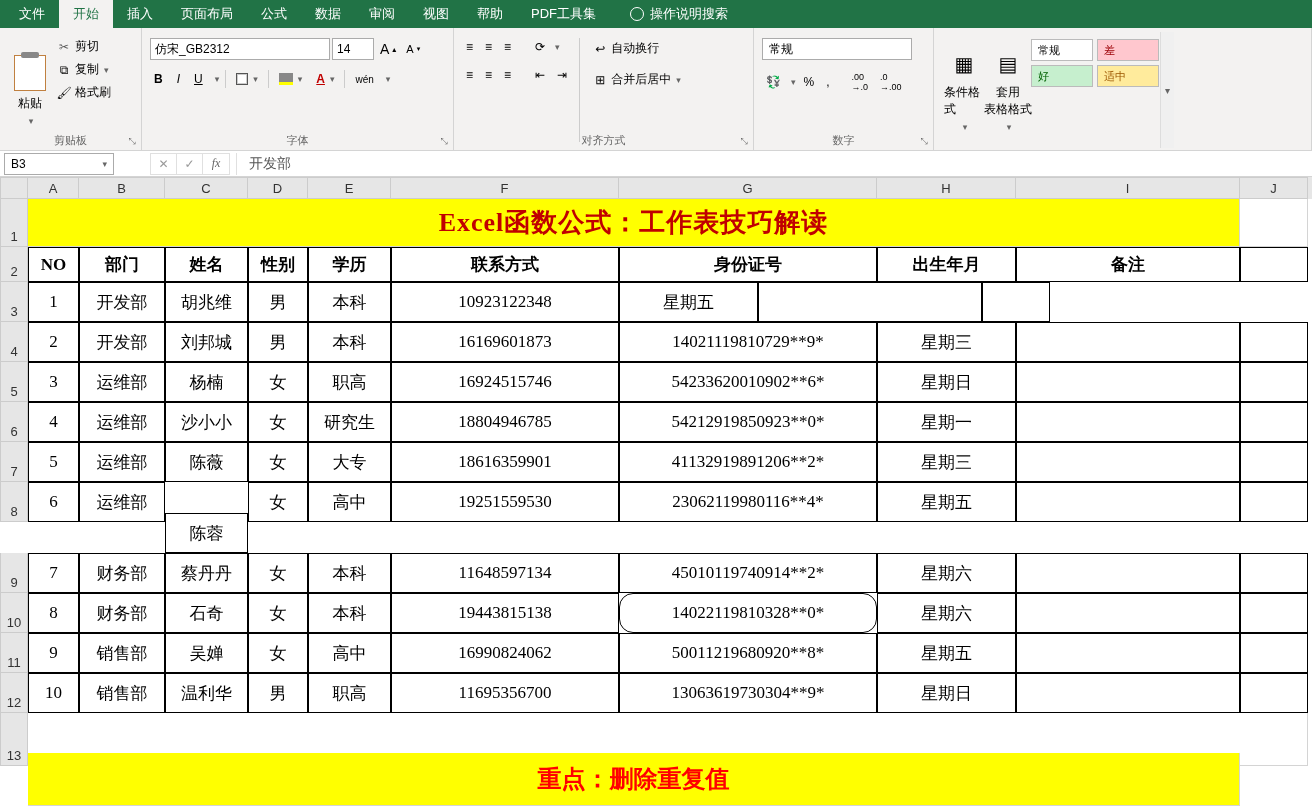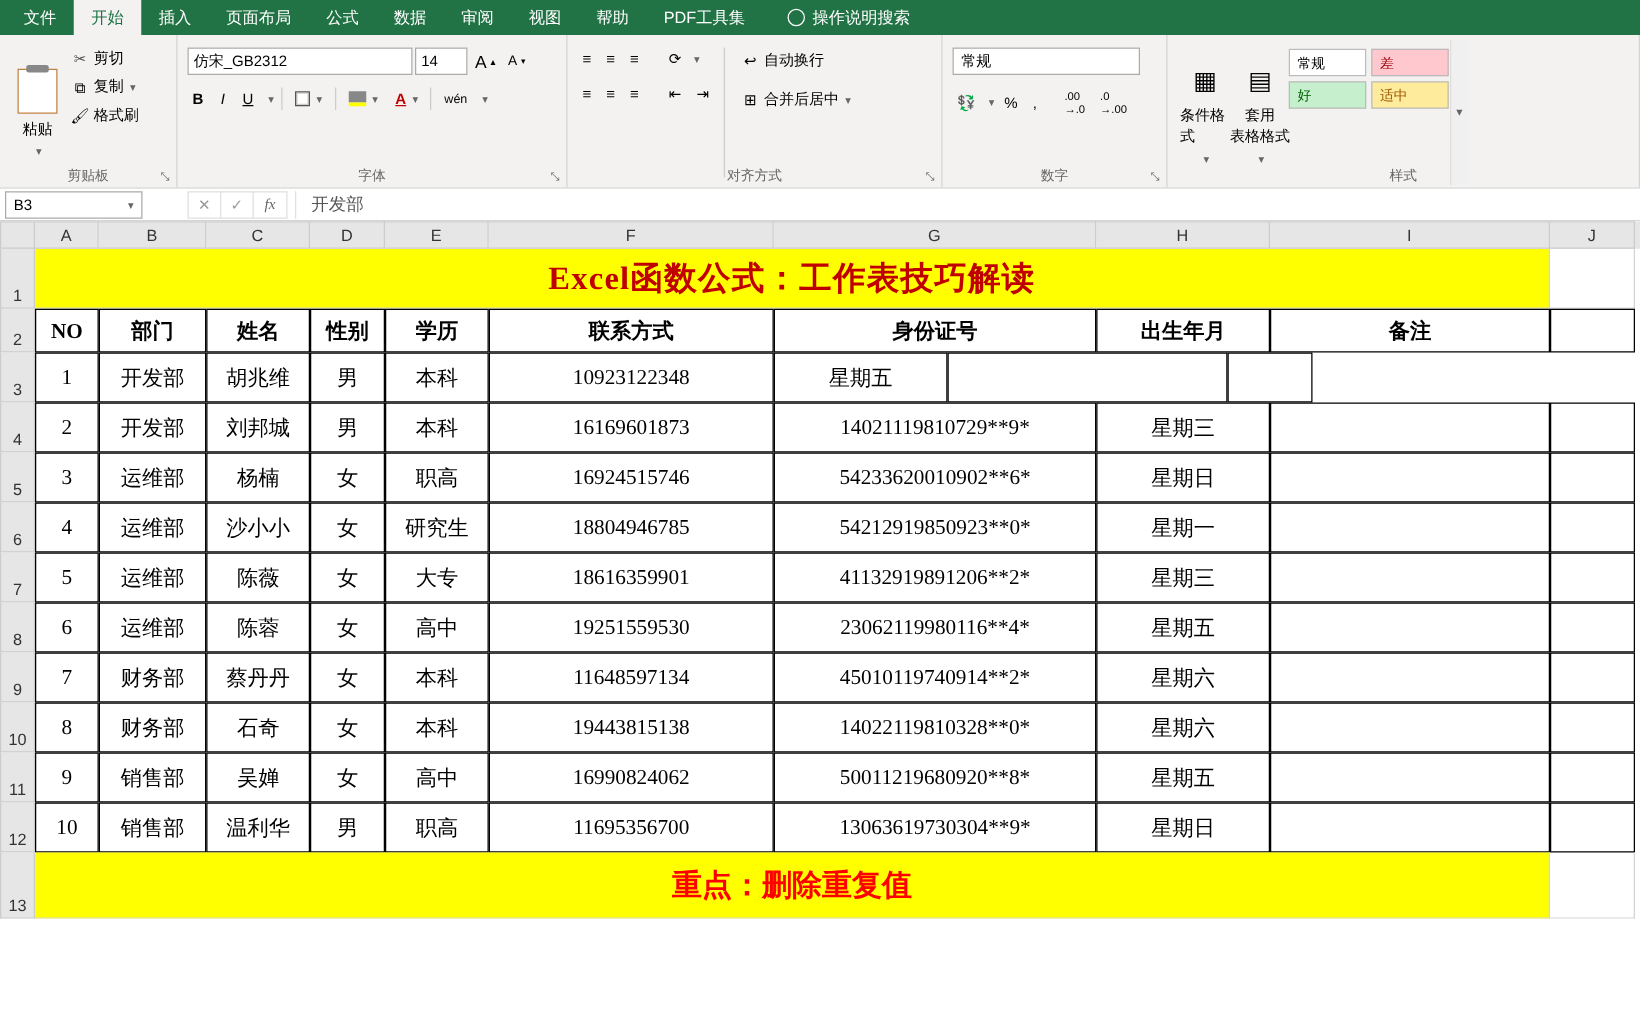--- a/index.html
+++ b/index.html
@@ -50,21 +50,21 @@
   .corner { width: 28px; border: 1px solid #ccc; background: #e6e6e6; }
   .col-h { border: 1px solid #ccc; border-left: none; display: flex; align-items: center; justify-content: center; font-size: 13px; color: #333; background: #e6e6e6; }
   .row { display: flex; }
   .row-h { width: 28px; border: 1px solid #ccc; border-top: none; background: #e6e6e6; display: flex; align-items: flex-end; justify-content: center; font-size: 13px; color: #333; padding-bottom: 2px; }
   .cell { border-right: 1px solid #d4d4d4; border-bottom: 1px solid #d4d4d4; display: flex; align-items: center; justify-content: center; overflow: hidden; }
   
   
   .title-row .merged { background: #ffff00; color: #c00000; font-weight: bold; font-size: 26px; font-family: "SimSun","Microsoft YaHei"; letter-spacing: 1px; }
   .header-row .cell { font-weight: bold; font-size: 17px; font-family: "SimSun", serif; border: 1.5px solid #000; }
   .data-row .cell { font-size: 17px; font-family: "FangSong","SimSun", serif; border: 1.5px solid #000; }
-  .footer-row .merged { background: #ffff00; color: #ff0000; font-weight: bold; font-size: 24px; font-family: "SimSun"; }
+  .footer-row .merged { background: #ffff00; color: #ff0000; font-weight: bold; font-size: 24px; font-family: "SimSun"; margin-top: 40px; }
   
   
   .cA { width: 51px; } .cB { width: 86px; } .cC { width: 83px; } .cD { width: 60px; }
   .cE { width: 83px; } .cF { width: 228px; } .cG { width: 258px; } .cH { width: 139px; }
   .cI { width: 224px; } .cJ { width: 68px; }
   
   .paste-icon { width: 32px; height: 36px; background: #fff; border: 1px solid #c08040; position: relative; }
   .paste-icon::before { content:""; position:absolute; top:-4px; left:6px; width:18px; height:6px; background:#888; border-radius:2px; }
   .scissors { color: #555; }
   .underline-a { text-decoration: underline; color: #c00000; font-weight:bold; }
@@ -234,21 +234,20 @@
             <div class="style-cell style-bad">差</div>
           </div>
           <div class="hstack">
             <div class="style-cell style-good">好</div>
             <div class="style-cell style-neutral">适中</div>
           </div>
         </div>
         <div class="expand-bar">▾</div>
       </div>
     </div>
-    <div class="group-label">样式</div>
   </div>
 </div>
 
 <div class="name-formula">
   <div class="name-box">
     <span>B3</span>
     <span class="chev">▾</span>
   </div>
   <div class="fx-btns">
     <div class="fx-btn">✕</div>
@@ -354,21 +353,21 @@
         <div class="cell cF" style="height: 40px;">18616359901</div>
         <div class="cell cG" style="height: 40px;">41132919891206**2*</div>
         <div class="cell cH" style="height: 40px;">星期三</div>
         <div class="cell cI" style="height: 40px;"></div>
         <div class="cell cJ" style="height: 40px;"></div>
       </div>
       <div class="row data-row">
         <div class="row-h" style="height: 40px;">8</div>
         <div class="cell cA" style="height: 40px;">6</div>
         <div class="cell cB" style="height: 40px;">运维部</div>
-        <div class="cell cC" style="height: 40px;">陈蓉</div>
+        <div class="cell cC" style="height: 40px; margin-top: 31px;">陈蓉</div>
         <div class="cell cD" style="height: 40px;">女</div>
         <div class="cell cE" style="height: 40px;">高中</div>
         <div class="cell cF" style="height: 40px;">19251559530</div>
         <div class="cell cG" style="height: 40px;">23062119980116**4*</div>
         <div class="cell cH" style="height: 40px;">星期五</div>
         <div class="cell cI" style="height: 40px;"></div>
         <div class="cell cJ" style="height: 40px;"></div>
       </div>
       <div class="row data-row">
         <div class="row-h" style="height: 40px;">9</div>
@@ -384,21 +383,21 @@
         <div class="cell cJ" style="height: 40px;"></div>
       </div>
       <div class="row data-row">
         <div class="row-h" style="height: 40px;">10</div>
         <div class="cell cA" style="height: 40px;">8</div>
         <div class="cell cB" style="height: 40px;">财务部</div>
         <div class="cell cC" style="height: 40px;">石奇</div>
         <div class="cell cD" style="height: 40px;">女</div>
         <div class="cell cE" style="height: 40px;">本科</div>
         <div class="cell cF" style="height: 40px;">19443815138</div>
-        <div class="cell cG" style="height: 40px;">14022119810328**0*</div>
+        <div class="cell cG" style="height: 40px; border-radius: 14px;">14022119810328**0*</div>
         <div class="cell cH" style="height: 40px;">星期六</div>
         <div class="cell cI" style="height: 40px;"></div>
         <div class="cell cJ" style="height: 40px;"></div>
       </div>
       <div class="row data-row">
         <div class="row-h" style="height: 40px;">11</div>
         <div class="cell cA" style="height: 40px;">9</div>
         <div class="cell cB" style="height: 40px;">销售部</div>
         <div class="cell cC" style="height: 40px;">吴婵</div>
         <div class="cell cD" style="height: 40px;">女</div>

